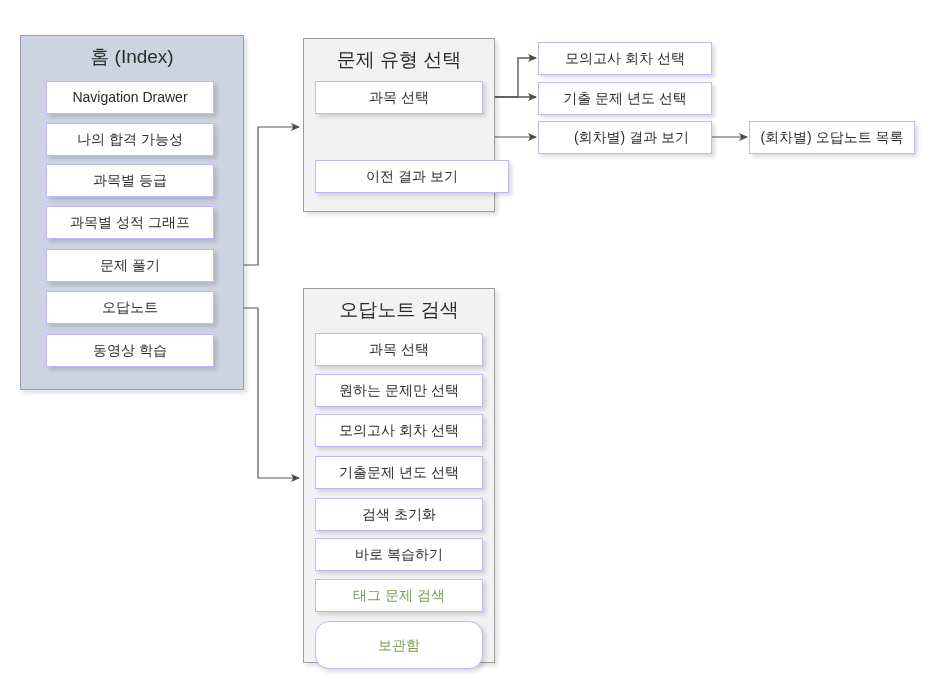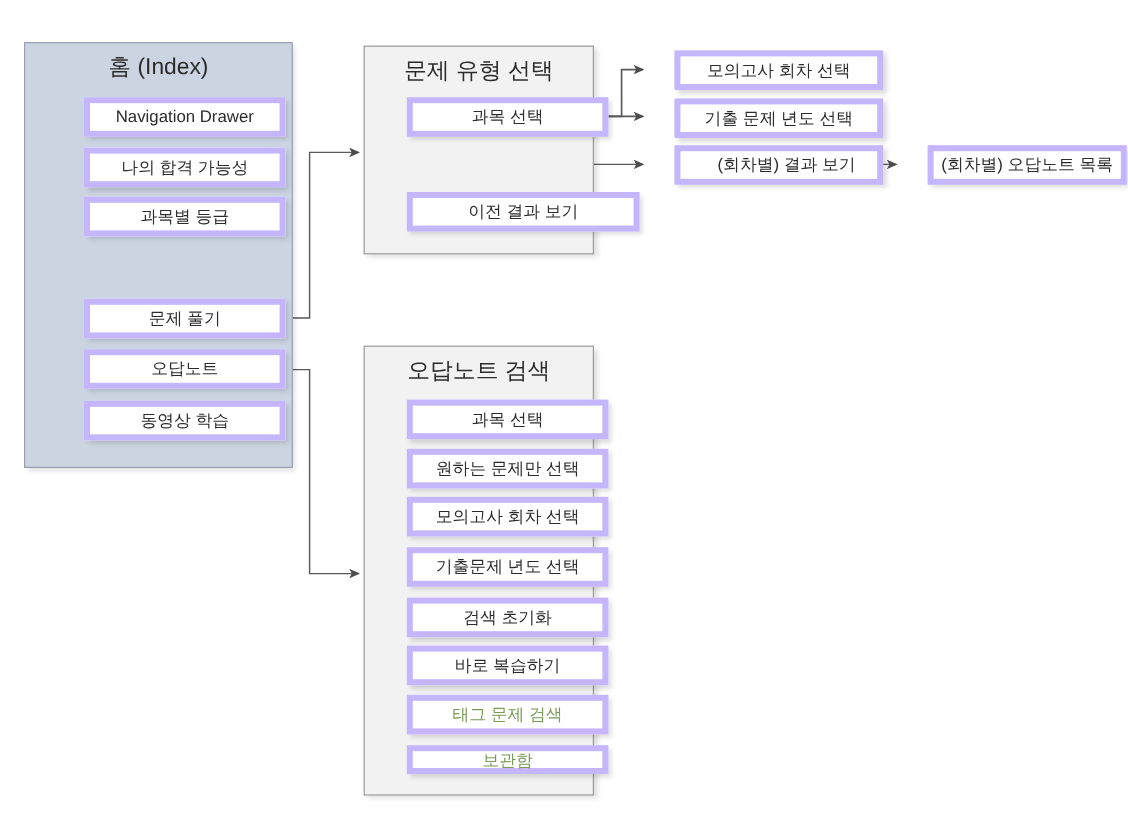--- a/index.html
+++ b/index.html
@@ -52,32 +52,31 @@
     font-size: 19px;
     color: #2b2b2b;
     line-height: 18px;
   }
 
   
   .node {
     position: absolute;
     box-sizing: border-box;
     background: #ffffff;
-    border: 5px solid #c4b5fd;
+    border: 1px solid #c4b5fd;
     box-shadow: 3px 3px 4px rgba(0,0,0,0.14);
     display: flex;
     align-items: center;
     justify-content: center;
     text-align: center;
     font-size: 14px;
     color: #2b2b2b;
     line-height: 17px;
     padding: 0 4px;
     white-space: nowrap;
-    margin-left: 24px;
   }
   .node .accent-blue { color: #3d6fa8; }
   .node.green-text   { color: #7a9a57; }
 </style>
 </head>
 <body>
 
 <div id="canvas">
 
   <svg id="connectors" viewBox="0 0 940 692" xmlns="http://www.w3.org/2000/svg">
@@ -100,20 +99,21 @@
     <path d="M712,137 L747,137" fill="none" stroke="#595959" stroke-width="1.2" marker-end="url(#arrowhead)"></path>
   </svg>
 
   <div class="panel blue" style="left:20px; top:35px; width:224px; height:355px;">
     <div class="panel-title" style="top:12px;">홈 (Index)</div>
   </div>
 
   <div class="node" style="left:46px; top:81px; width:168px; height:33px;">Navigation Drawer</div>
   <div class="node" style="left:46px; top:123px; width:168px; height:33px;">나의 합격 가능성</div>
   <div class="node" style="left:46px; top:164px; width:168px; height:33px;text-align:right;">과목별 등급</div>
+  <div class="node" style="left:46px; top:206px; width:168px; height:33px;">과목별 성적 그래프</div>
   <div class="node" style="left:46px; top:249px; width:168px; height:33px;">문제 풀기</div>
   <div class="node" style="left:46px; top:291px; width:168px; height:33px;">오답노트</div>
   <div class="node" style="left:46px; top:334px; width:168px; height:33px;">동영상 학습</div>
 
   <div class="panel gray" style="left:303px; top:38px; width:192px; height:174px;">
     <div class="panel-title" style="top:12px;">문제 유형 선택</div>
   </div>
 
   <div class="node" style="left:315px; top:81px; width:168px; height:33px;">과목 선택</div>
 
@@ -129,15 +129,15 @@
     <div class="panel-title" style="top:12px;">오답노트 검색</div>
   </div>
 
   <div class="node" style="left:315px; top:333px; width:168px; height:33px;">과목 선택</div>
   <div class="node" style="left:315px; top:374px; width:168px; height:33px;">원하는 문제만 선택</div>
   <div class="node" style="left:315px; top:414px; width:168px; height:33px;">모의고사 회차 선택</div>
   <div class="node" style="left:315px; top:456px; width:168px; height:33px;">기출문제 년도 선택</div>
   <div class="node" style="left:315px; top:498px; width:168px; height:33px;">검색 초기화</div>
   <div class="node" style="left:315px; top:538px; width:168px; height:33px;">바로 복습하기</div>
   <div class="node green-text" style="left:315px; top:579px; width:168px; height:33px;">태그 문제 검색</div>
-  <div class="node green-text" style="left:315px; top:621px; width:168px; height:24px;">보관함</div>
+  <div class="node green-text" style="left:315px; top:621px; width:168px; height:48px;border-radius:14px;">보관함</div>
 
 </div>
 
 </body></html>

